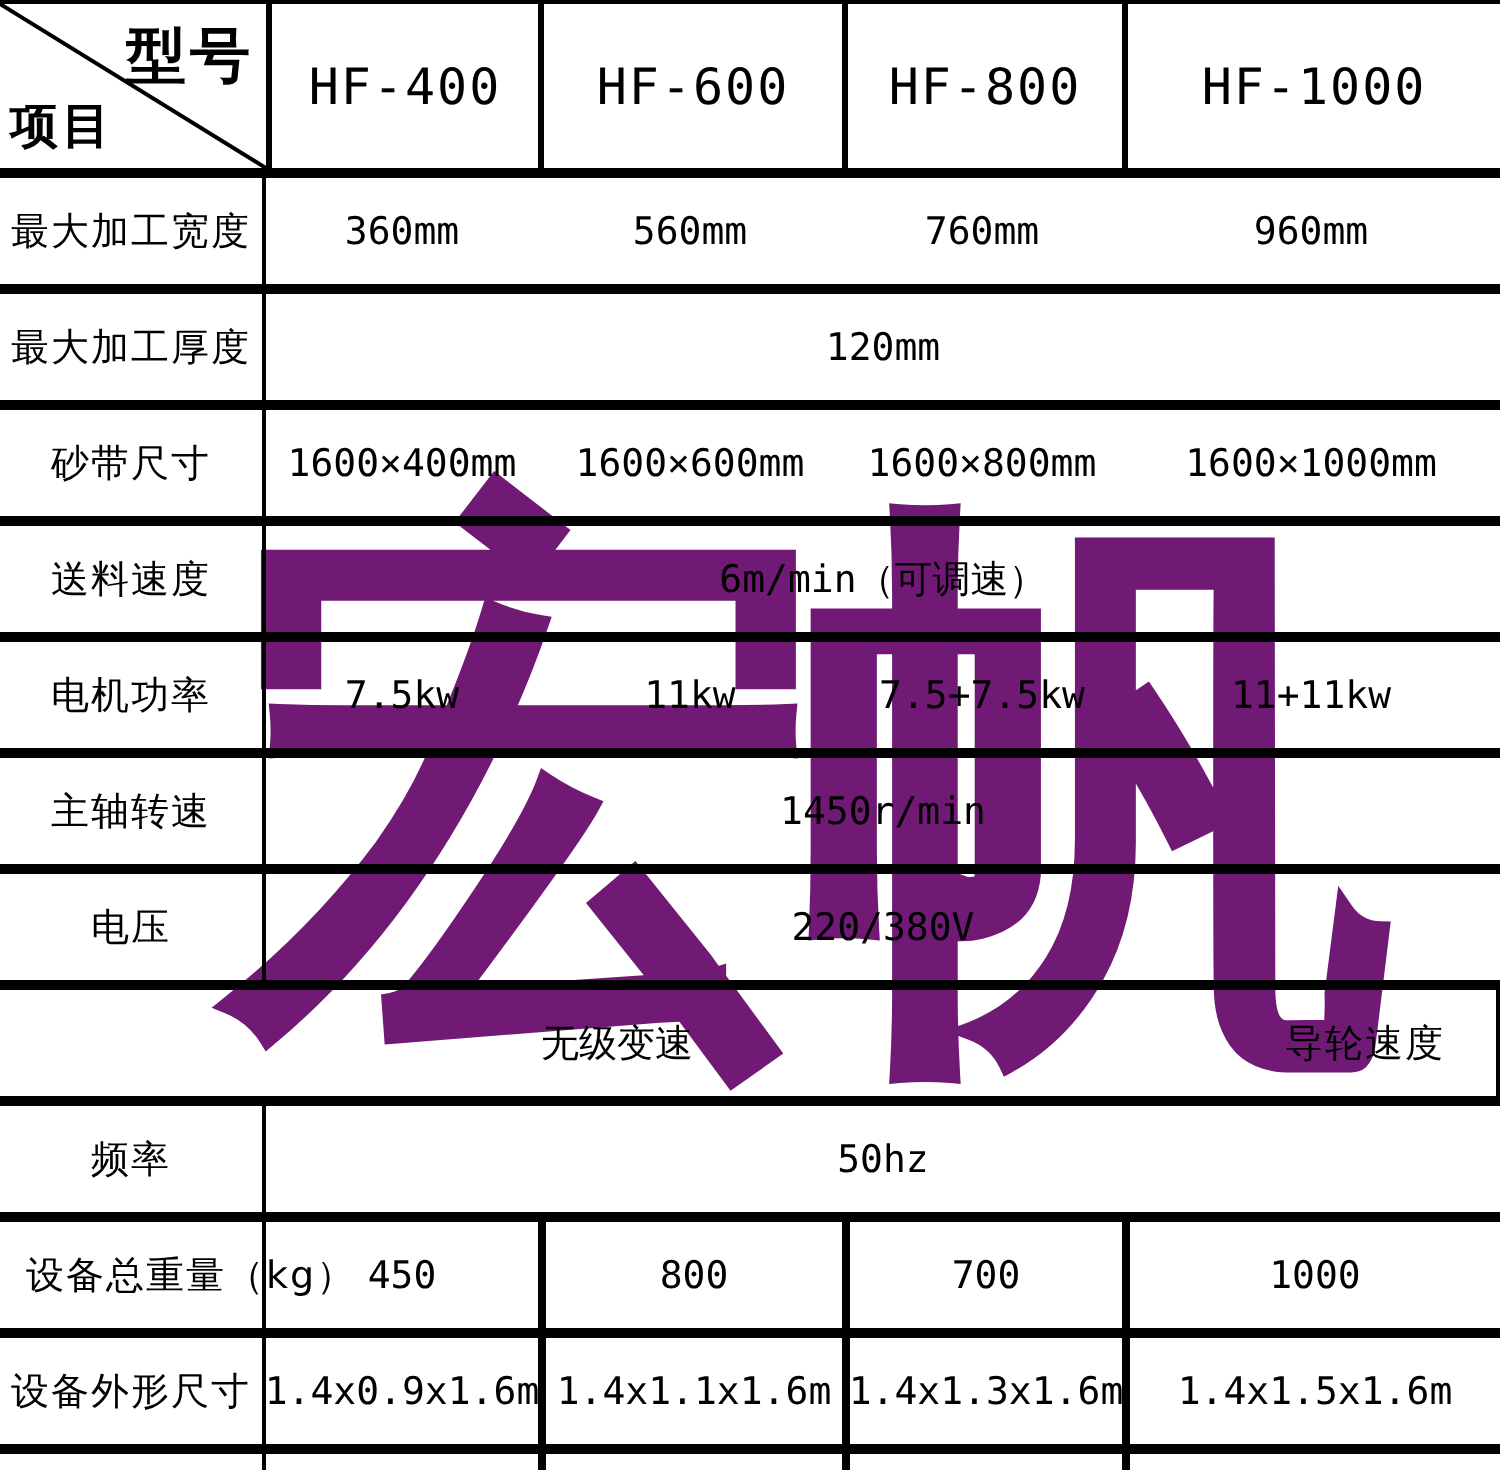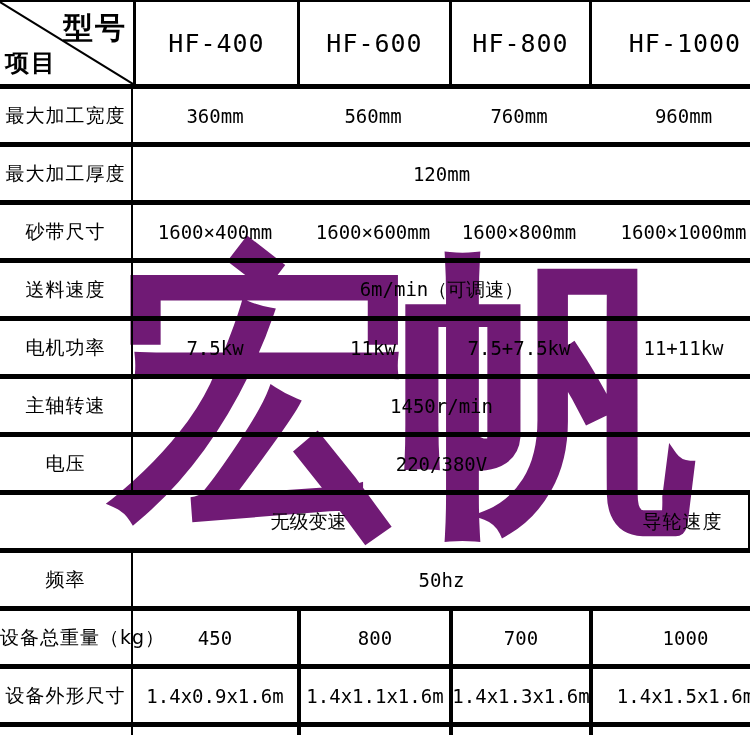--- a/index.html
+++ b/index.html
@@ -14,30 +14,30 @@
     color:#701a75;white-space:nowrap;pointer-events:none;
     font-family:"DejaVu Sans", sans-serif;
   }
   .tbl{position:relative;z-index:1;}
   .row{display:flex;box-sizing:border-box;border-top:5px solid #000;height:58px;}
   .row.header{border-top:none;height:82px;}
   .row.partial{height:13px;}
   .cell{box-sizing:border-box;display:flex;align-items:center;justify-content:center;}
   .label-cell{width:133px;border-right:2px solid #000;flex:none;
     font-size:19px;letter-spacing:1px;}
-  .label-cell.overflow{justify-content:flex-start;padding-left:0;
+  .label-cell.overflow{justify-content:flex-start;padding-left:13px;
     white-space:nowrap;overflow:visible;}
   .label-cell.overflow span{position:relative;z-index:2;}
   .corner-cell{position:relative;width:133px;flex:none;}
   .corner-cell svg{position:absolute;left:0;top:0;}
   .corner-top{position:absolute;right:6px;top:6px;font-size:30px;font-weight:bold;letter-spacing:2px;}
   .corner-bottom{position:absolute;left:5px;bottom:5px;font-size:24px;font-weight:bold;letter-spacing:2px;}
   .model-cell{border-left:3px solid #000;font-family:"DejaVu Sans Mono", monospace;
     font-size:25px;letter-spacing:1px;}
-  .c1{width:164px;flex:none;} .c2{width:152px;flex:none;}
+  .c1{width:136px;flex:none;} .c2{width:152px;flex:none;}
   .c3{width:140px;flex:none;} .c4{width:157px;flex:none;padding-left:32px;}
   .val{font-family:"DejaVu Sans Mono", monospace;font-size:19px;}
   .span-cell{flex:1;}
   .div-cell{border-left:4px solid #000;}
 </style>
 </head>
 <body>
 
 <div class="sheet">
   <div class="watermark">宏帆</div>

